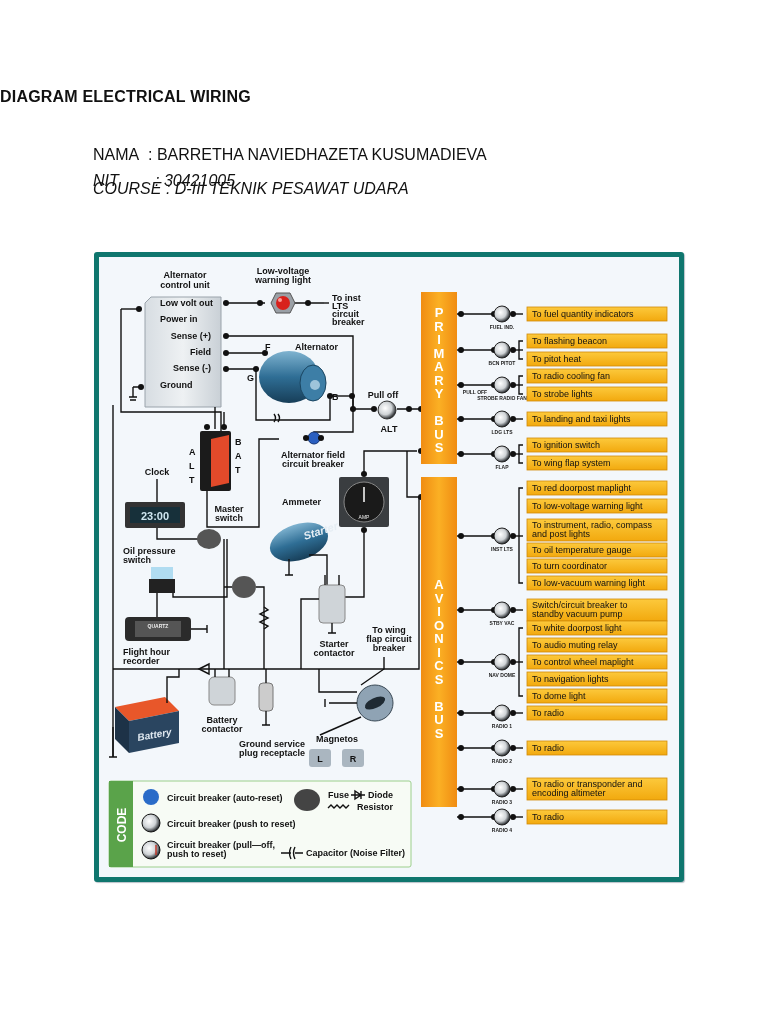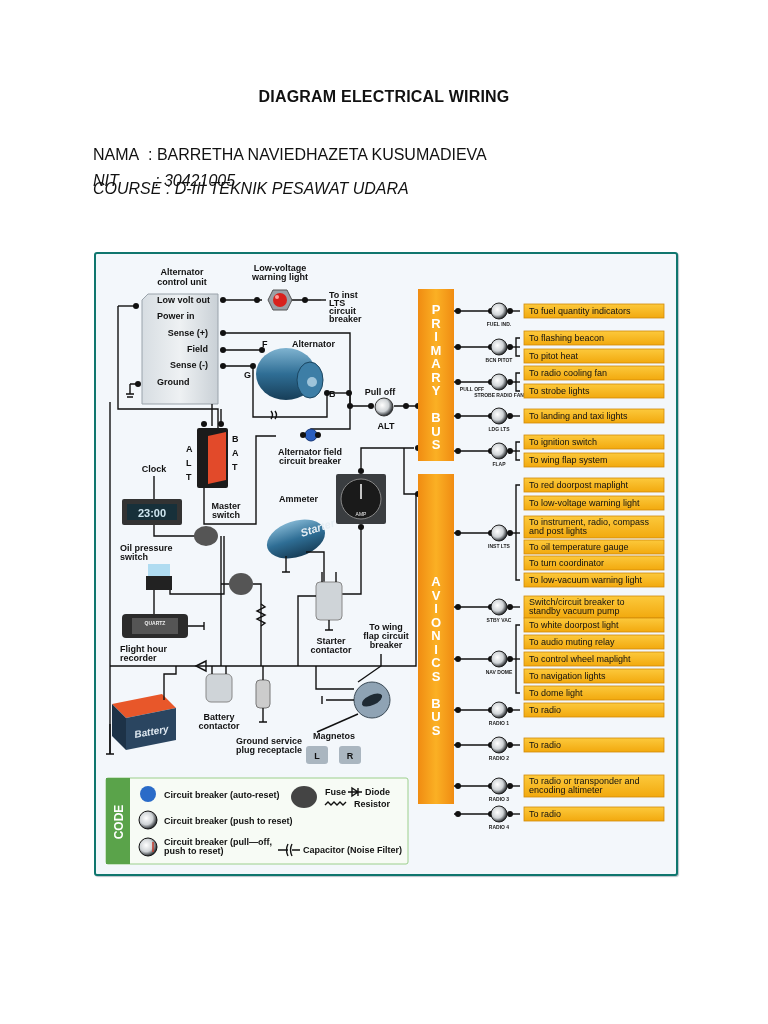--- a/index.html
+++ b/index.html
@@ -1,20 +1,20 @@
 <!DOCTYPE html>
 <html><head>
 <meta charset="utf-8">
 <style>
   html, body { margin:0; padding:0; background:#ffffff; }
   body { width:768px; height:1024px; position:relative; overflow:hidden; font-family:"Liberation Sans", sans-serif; color:#111; }
-  .title { position:absolute; top:88px; left:0; width:768px; text-align:center; font-weight:bold; font-size:16px; letter-spacing:0.2px; }
+  .title { position:absolute; top:88px; left:0; width:768px; font-weight:bold; font-size:16px; letter-spacing:0.2px; }
   .info { position:absolute; left:93px; font-size:16px; color:#111; }
   .info .k { display:inline-block; }
-  .panel { position:absolute; left:94px; top:252px; width:580px; height:620px; background:#f3f7fb; border:2px solid #0f766e; border-radius:3px; box-shadow:1px 1px 1px #b8c0c8; }
+  .panel { position:absolute; left:94px; top:252px; width:580px; height:620px; background:#f3f7fb; border:5px solid #0f766e; border-radius:3px; box-shadow:1px 1px 1px #b8c0c8; }
   svg text { font-family:"Liberation Sans", sans-serif; }
   .lbl { font-weight:bold; font-size:9px; fill:#111; }
   .sm { font-weight:bold; font-size:5px; fill:#222; }
   .obt { font-size:9px; fill:#111; }
   .wire { stroke:#111; stroke-width:1.4; fill:none; }
   .dot { fill:#111; }
 </style>
 </head>
 <body>
 

